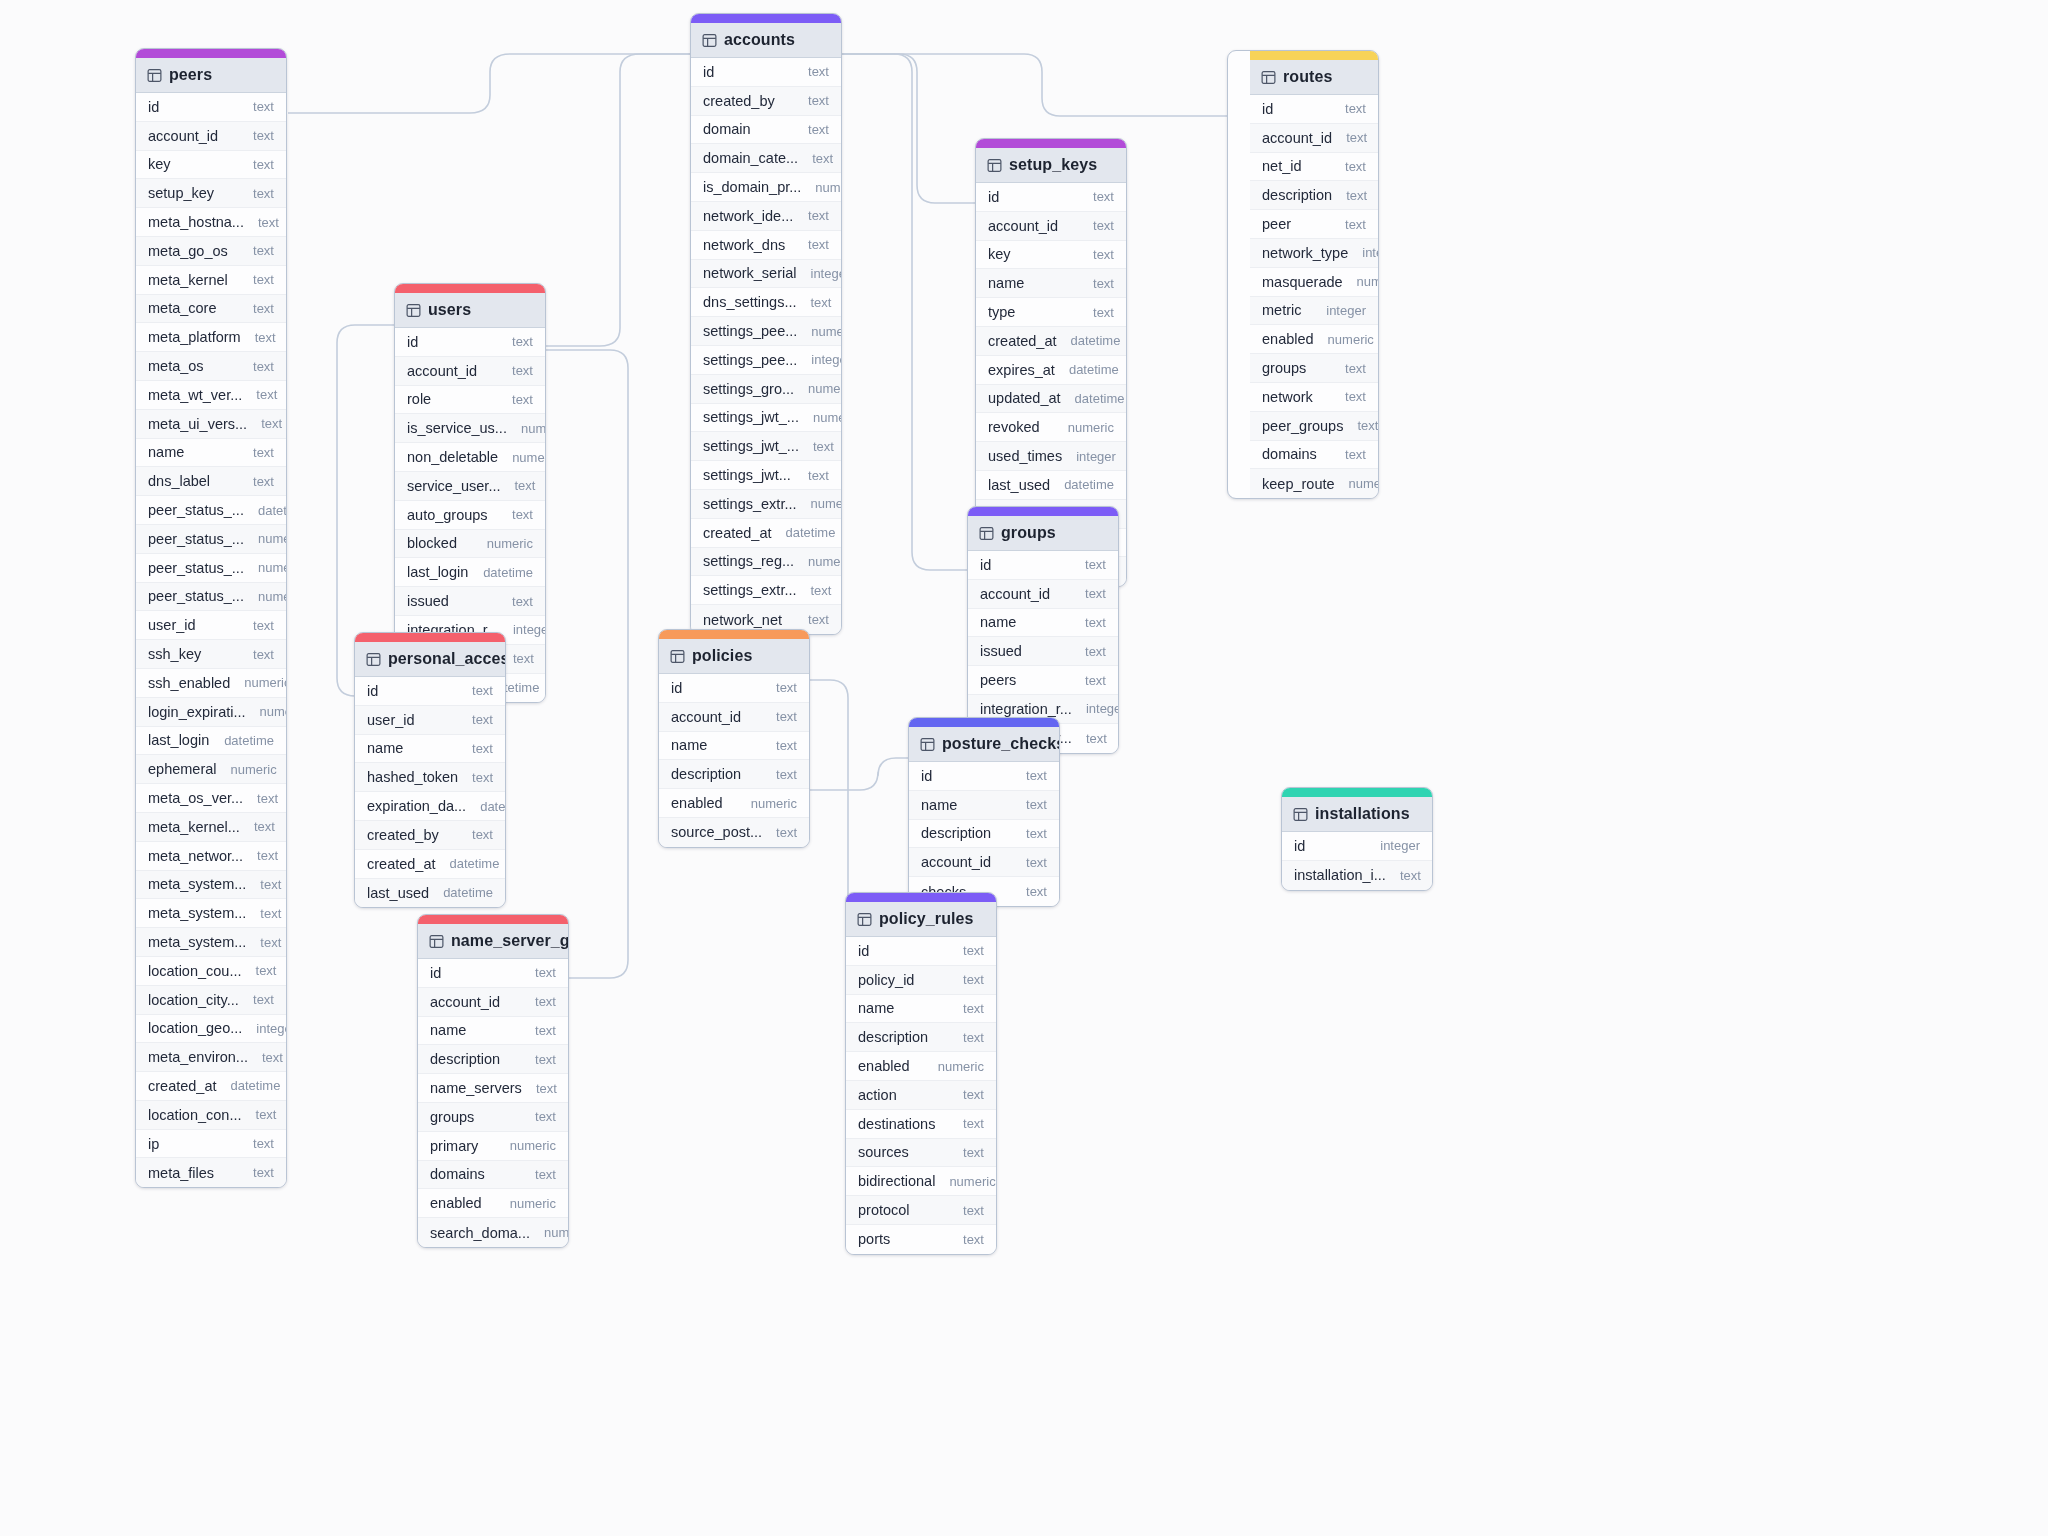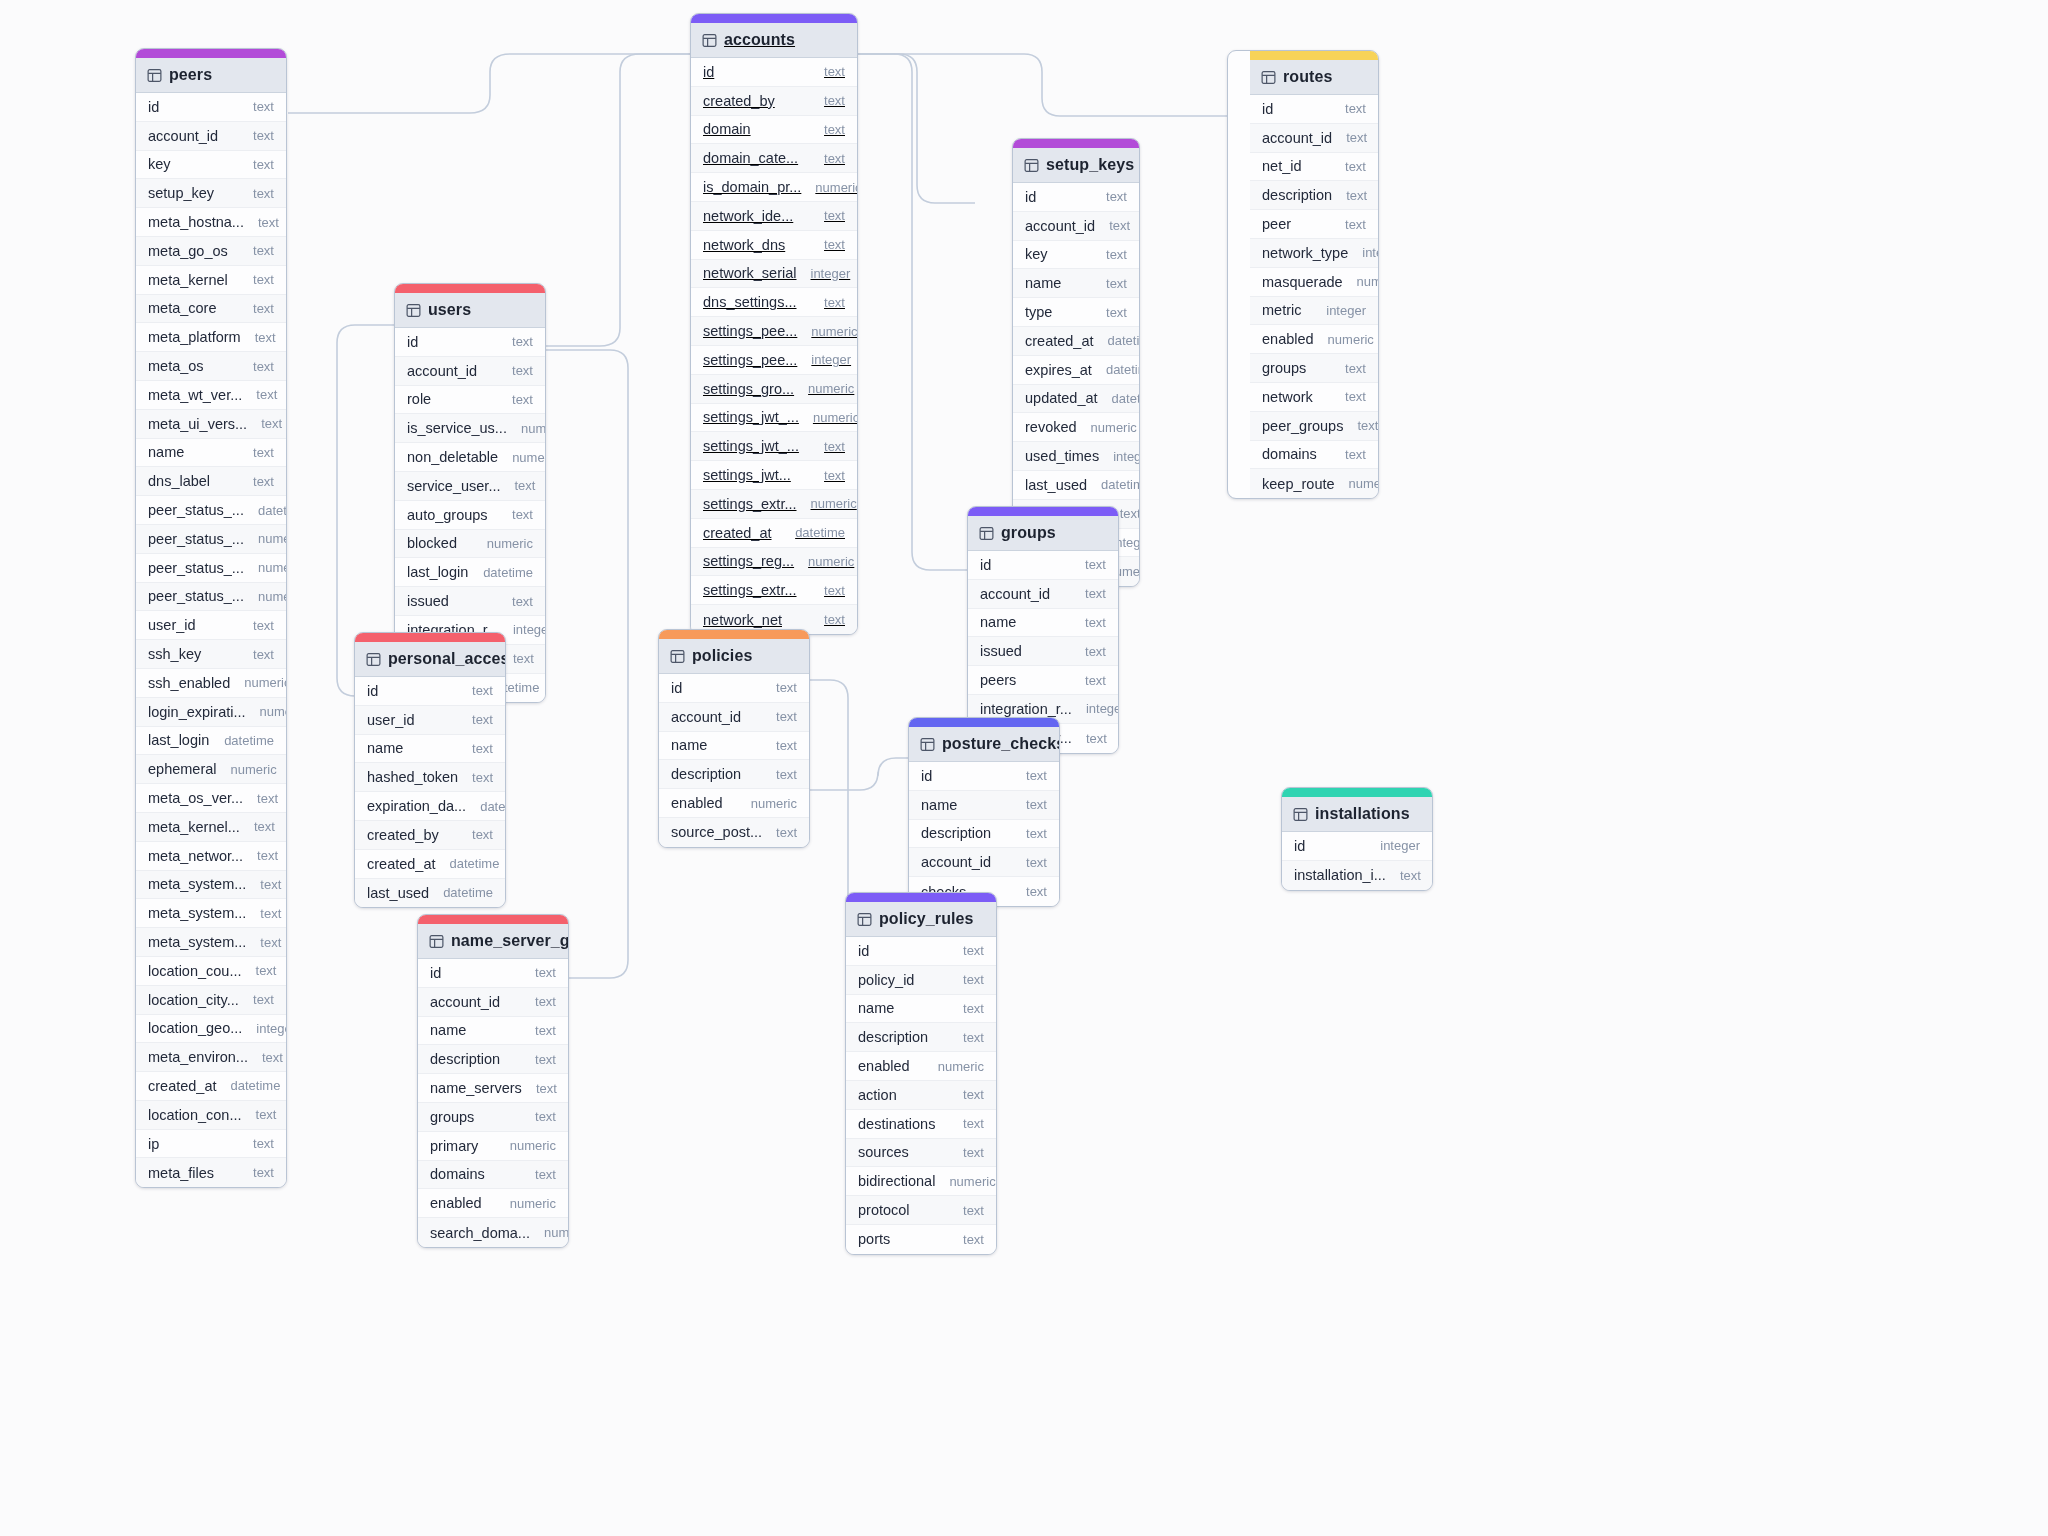--- a/index.html
+++ b/index.html
@@ -281,21 +281,21 @@
         </div>
         <div class="row">
           <span class="fname">integration_r...</span>
           <span class="ftype">text</span>
         </div>
         <div class="row">
           <span class="fname">created_at</span>
           <span class="ftype">datetime</span>
         </div>
       </div>
-      <div class="table-card" style="left: 690px; top: 13px; width: 168px; text-decoration: underline;">
+      <div class="table-card" style="left: 690px; top: 13px; width: 152px;">
         <span class="accent" style="background: rgb(124, 92, 246);"></span>
         <div class="thead">
           <svg class="ticon" viewBox="0 0 16 16">
             <rect x="1.2" y="1.8" width="13.6" height="12.4" rx="1.6" fill="none" stroke="#4d5668" stroke-width="1.3"></rect>
             <line x1="1.2" y1="5.7" x2="14.8" y2="5.7" stroke="#4d5668" stroke-width="1.3"></line>
             <line x1="6.0" y1="5.7" x2="6.0" y2="14.2" stroke="#4d5668" stroke-width="1.3"></line>
           </svg>
           <span class="tname">accounts</span>
         </div>
         <div class="row">
@@ -372,21 +372,21 @@
         </div>
         <div class="row">
           <span class="fname">settings_extr...</span>
           <span class="ftype">text</span>
         </div>
         <div class="row">
           <span class="fname">network_net</span>
           <span class="ftype">text</span>
         </div>
       </div>
-      <div class="table-card" style="left: 975px; top: 138px; width: 128px; margin-left: 37px;">
+      <div class="table-card" style="left: 975px; top: 138px; width: 152px;">
         <span class="accent" style="background: rgb(178, 75, 216);"></span>
         <div class="thead">
           <svg class="ticon" viewBox="0 0 16 16">
             <rect x="1.2" y="1.8" width="13.6" height="12.4" rx="1.6" fill="none" stroke="#4d5668" stroke-width="1.3"></rect>
             <line x1="1.2" y1="5.7" x2="14.8" y2="5.7" stroke="#4d5668" stroke-width="1.3"></line>
             <line x1="6.0" y1="5.7" x2="6.0" y2="14.2" stroke="#4d5668" stroke-width="1.3"></line>
           </svg>
           <span class="tname">setup_keys</span>
         </div>
         <div class="row">

